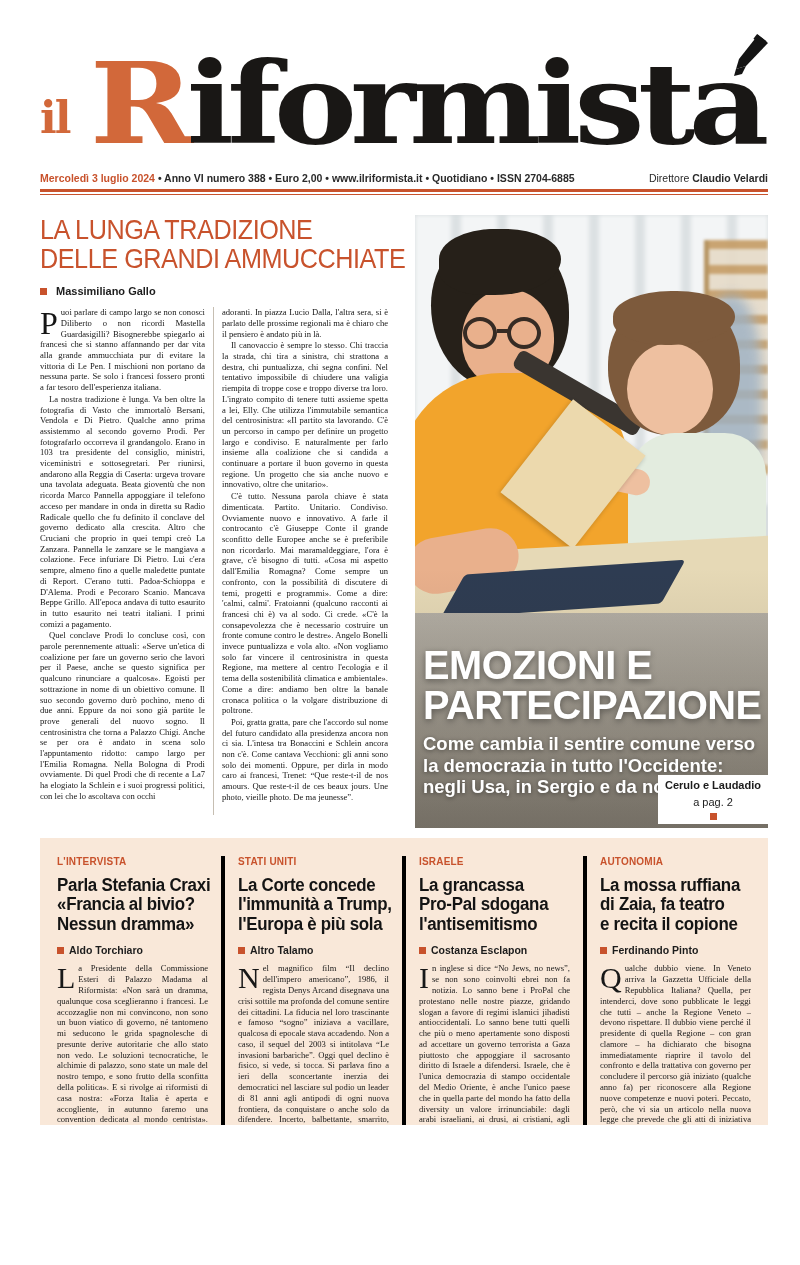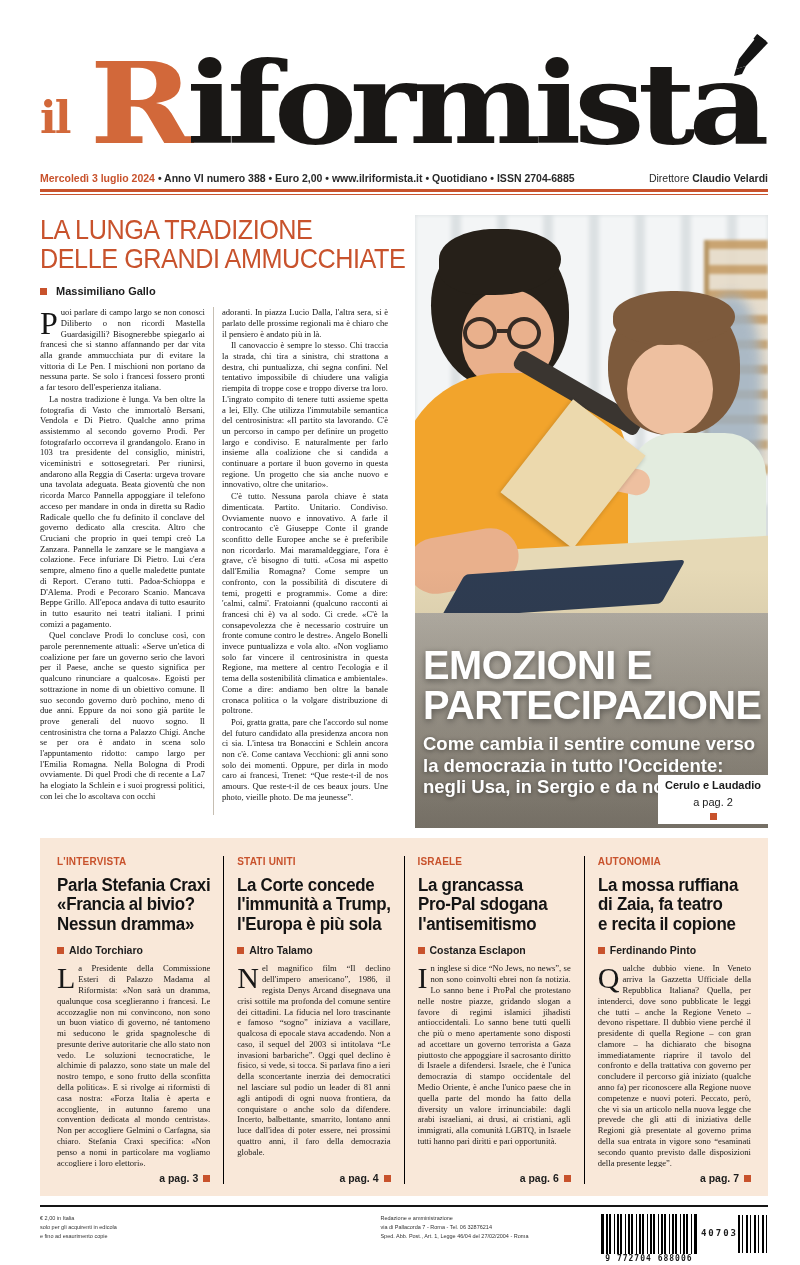--- a/index.html
+++ b/index.html
@@ -1,18 +1,18 @@
 <!DOCTYPE html>
 <html lang="it"><head>
 <meta charset="utf-8">
 <style>
   * { margin:0; padding:0; box-sizing:border-box; }
   html,body { width:800px; }
   body { background:#ffffff; font-family:"Liberation Sans", sans-serif; color:#1c1c1c; }
-  .page { position:relative; width:800px; height:1265px; background:#fff; padding:42px 32px 0 40px; overflow:hidden; }
+  .page { position:relative; width:800px; height:1125px; background:#fff; padding:42px 32px 0 40px; overflow:hidden; }
 
   
   .logo-row { position:relative; height:120px; }
   .logo-il { position:absolute; left:0; bottom:22px; font:700 44px/1 "DejaVu Serif", serif; color:#d2683a; letter-spacing:-2px; }
   .logo-main { position:absolute; left:50px; bottom:2px; font:700 112px/1 "DejaVu Serif", serif; color:#191715; letter-spacing:-6px; white-space:nowrap; transform:scaleX(1.11); transform-origin:left bottom; }
   .logo-main .logo-r { color:#d2683a; }
   .pen-icon { position:absolute; right:-4px; top:-8px; width:44px; height:44px; }
   .dateline-row { margin-top:10px; display:flex; justify-content:space-between; font-size:10.5px; font-weight:700; color:#2a2a2a; }
   .dateline-date { color:#c8522c; }
   .director-label { font-weight:400; }
@@ -61,21 +61,21 @@
   .shade { left:0; right:0; bottom:0; height:260px; background:linear-gradient(180deg,rgba(50,45,40,0) 0%,rgba(50,45,40,0.28) 100%); }
 
   .overlay { position:absolute; left:8px; right:8px; bottom:30px; color:#fff; }
   .ov-title { font-weight:700; font-size:41px; line-height:0.96; letter-spacing:-0.5px; white-space:nowrap; transform:scaleX(0.97); transform-origin:left; text-shadow:0 2px 6px rgba(0,0,0,0.4); }
   .ov-sub { margin-top:8px; font-weight:700; font-size:18.5px; line-height:1.17; text-shadow:0 1px 4px rgba(0,0,0,0.45); }
   .credit { position:absolute; right:0; bottom:4px; background:#fff; color:#1c1c1c; display:flex; align-items:center; gap:5px; padding:4px 7px; font-size:11px;flex-direction:column; }
   .credit b { font-weight:700; }
 
   
   .teasers { margin-top:10px; width:728px; height:358px; background:#f9e8d9; display:flex; padding:18px 4px 12px; }
-  .teaser { flex:1 1 0; padding:0 13px; display:flex; flex-direction:column; border-left:1px solid #000000; overflow:hidden; }
+  .teaser { flex:1 1 0; padding:0 13px; display:flex; flex-direction:column; border-left:4px solid #000000; overflow:hidden; }
   .teaser:first-child { border-left:none; }
   .kicker { color:#c8522c; font-weight:700; font-size:10px; letter-spacing:0.2px; }
   .t-headline { margin-top:9px; font-weight:700; font-size:18px; line-height:1.08; letter-spacing:-0.3px; color:#141414; }
   .t-headline .hl-line { white-space:nowrap; transform:scaleX(0.94); transform-origin:left; }
   .t-byline { display:flex; align-items:center; gap:5px; margin:10px 0 7px; font-size:10.5px; font-weight:700; }
   .t-body { flex:1 1 auto; overflow:hidden; font-family:"Liberation Serif", serif; font-size:8.6px; line-height:10.8px; text-align:justify; color:#181818; }
   .t-drop { float:left; font:400 30px/0.82 "Liberation Serif", serif; padding:3px 3px 0 0; }
   .page-ref { margin-top:5px; display:flex; justify-content:flex-end; align-items:center; gap:5px; font-size:10.5px; font-weight:700; }
 
   

